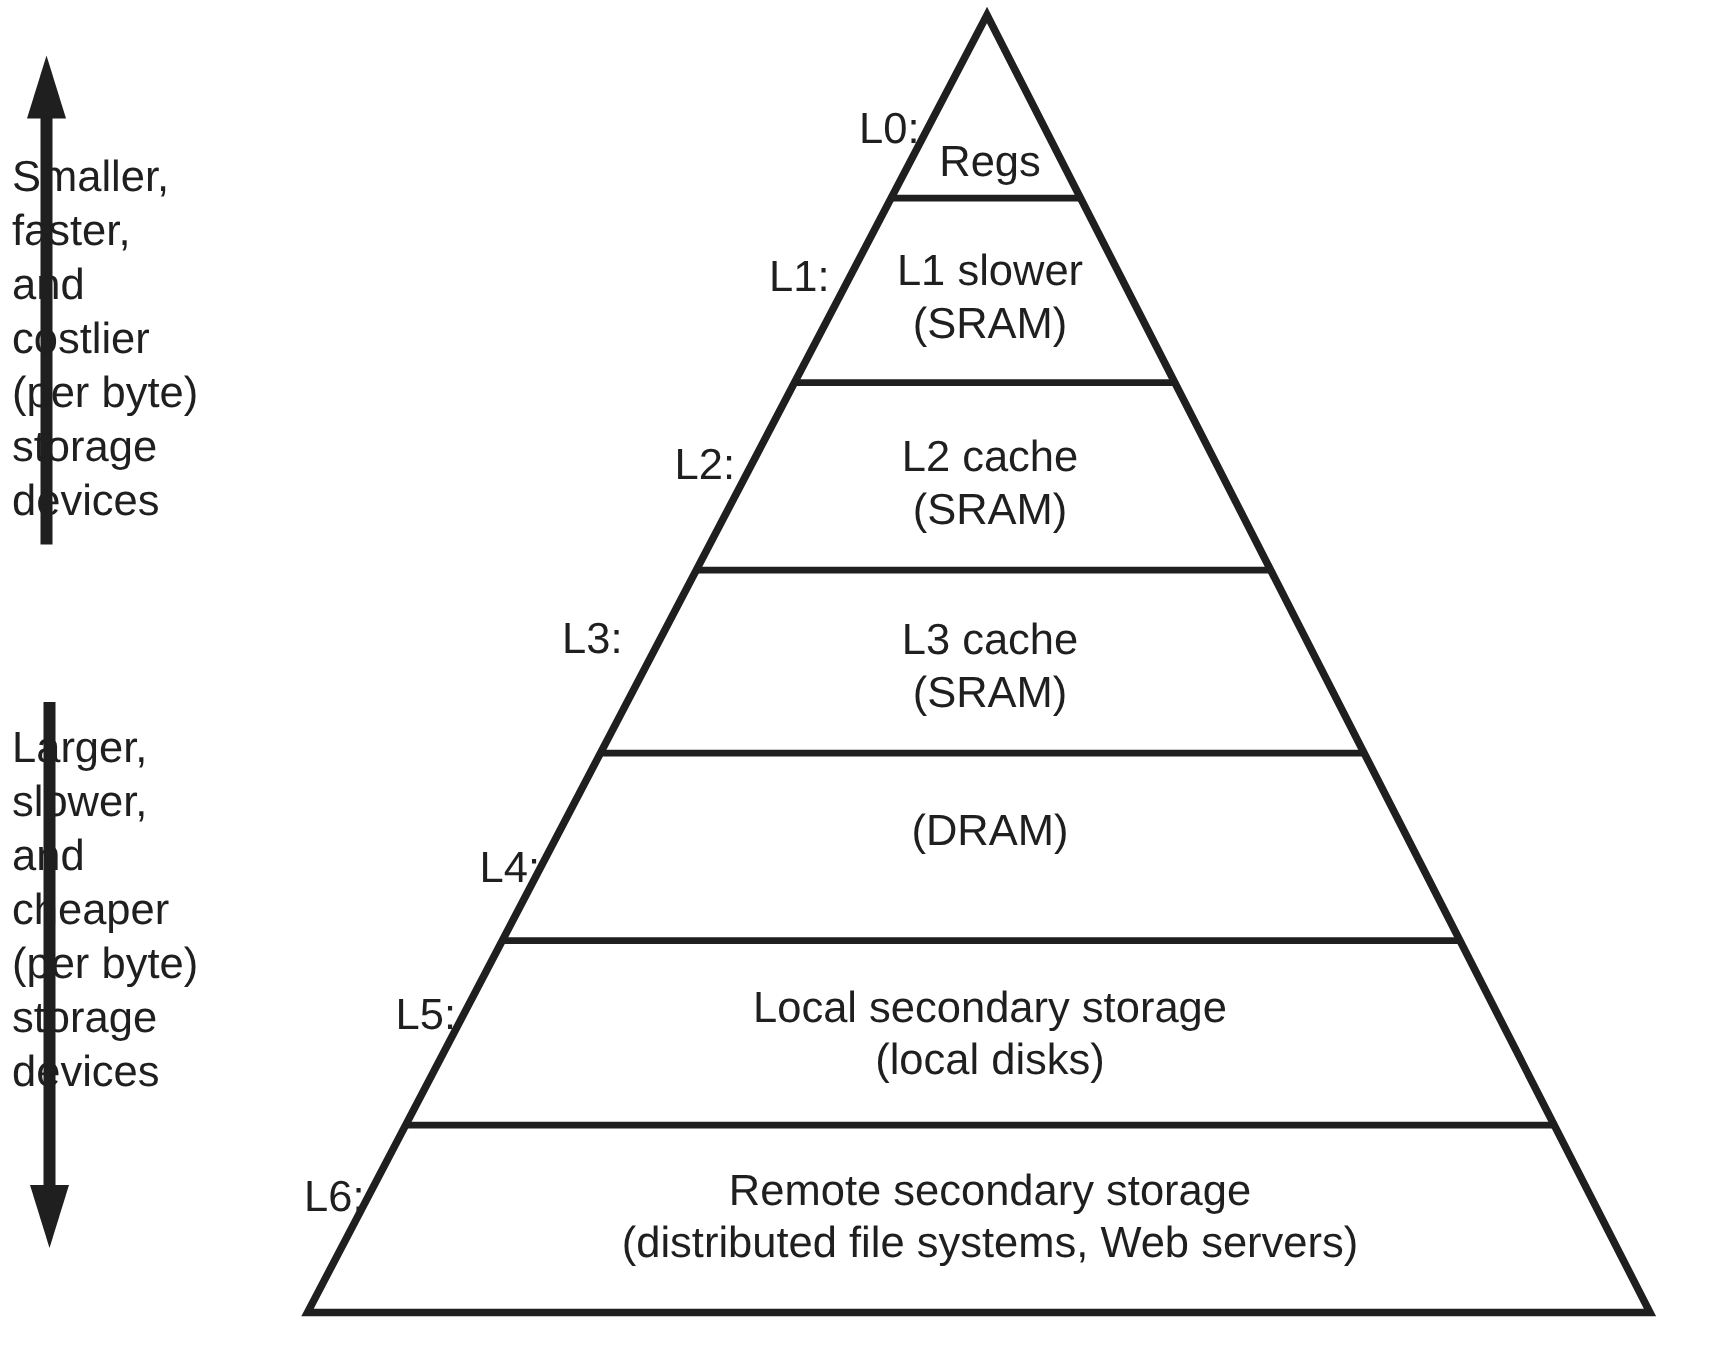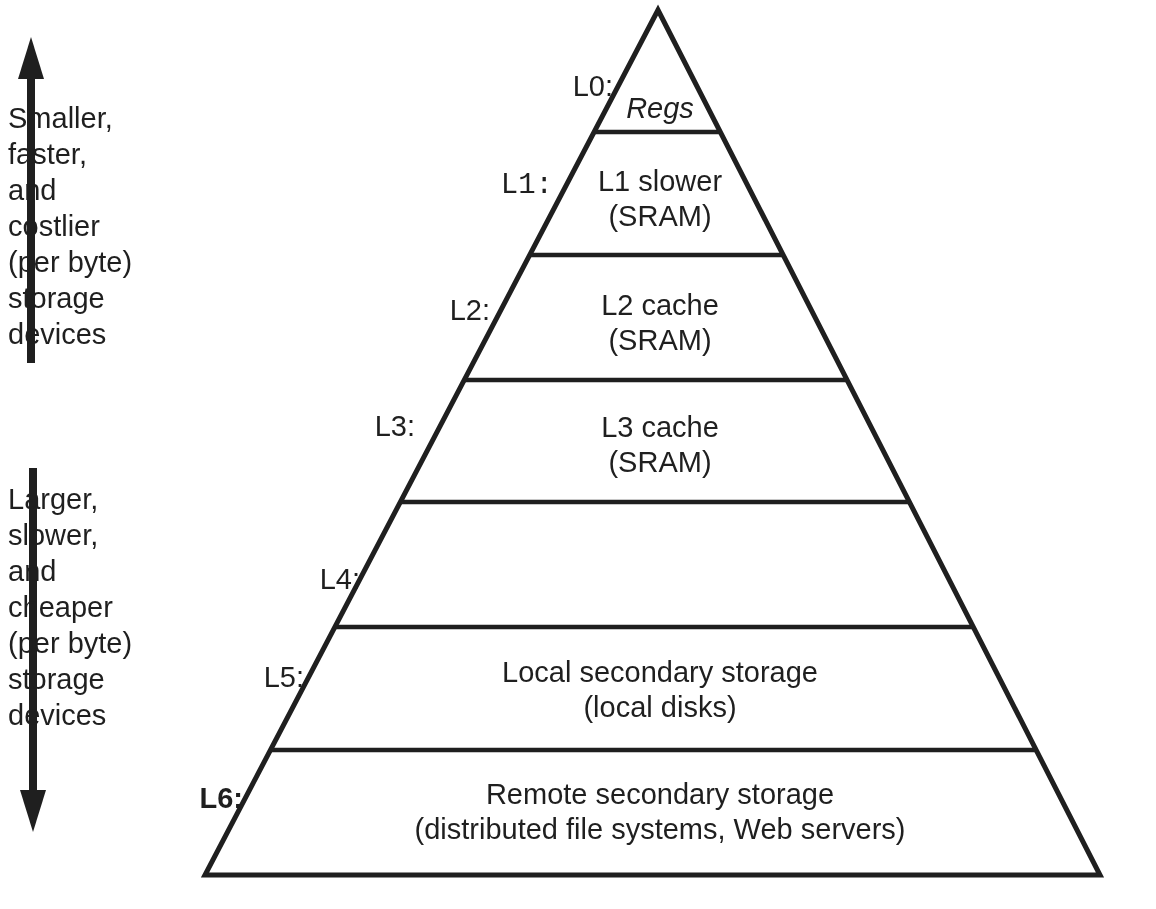--- a/index.html
+++ b/index.html
@@ -86,43 +86,44 @@
 
   <div class="annotation-text" style="top:481px;">Larger,
 slower,
 and
 cheaper
 (per byte)
 storage
 devices</div>
 
   <div class="level-label" style="right:543px; top:52px;margin-top:17px;">L0:</div>
-  <div class="level-label" style="right:603px; top:168px;font-family:Liberation Mono, monospace;">L1:</div>
+  <div class="level-label" style="right:603px; top:168px;">L1:</div>
   <div class="level-label" style="right:666px; top:293px;">L2:</div>
   <div class="level-label" style="right:741px; top:409px;">L3:</div>
   <div class="level-label" style="right:796px; top:537px;margin-top:25px;">L4:</div>
   <div class="level-label" style="right:852px; top:660px;margin-left:44px;">L5:</div>
-  <div class="level-label" style="right:913px; top:781px;font-weight:bold;">L6:</div>
+  <div class="level-label" style="right:913px; top:781px;">L6:</div>
 
-  <div class="level-text" style="top:91px;font-style:italic;">
+  <div class="level-text" style="top:91px;">
     <span class="line">Regs</span>
   </div>
   <div class="level-text" style="top:164px;">
     <span class="line">L1 slower</span>
     <span class="line">(SRAM)</span>
   </div>
   <div class="level-text" style="top:288px;">
     <span class="line">L2 cache</span>
     <span class="line">(SRAM)</span>
   </div>
   <div class="level-text" style="top:410px;">
     <span class="line">L3 cache</span>
     <span class="line">(SRAM)</span>
   </div>
   <div class="level-text" style="top:537px;">
+    <span class="line">(DRAM)</span>
   </div>
   <div class="level-text" style="top:655px;">
     <span class="line">Local secondary storage</span>
     <span class="line">(local disks)</span>
   </div>
   <div class="level-text" style="top:777px;">
     <span class="line">Remote secondary storage</span>
     <span class="line">(distributed file systems, Web servers)</span>
   </div>
 

